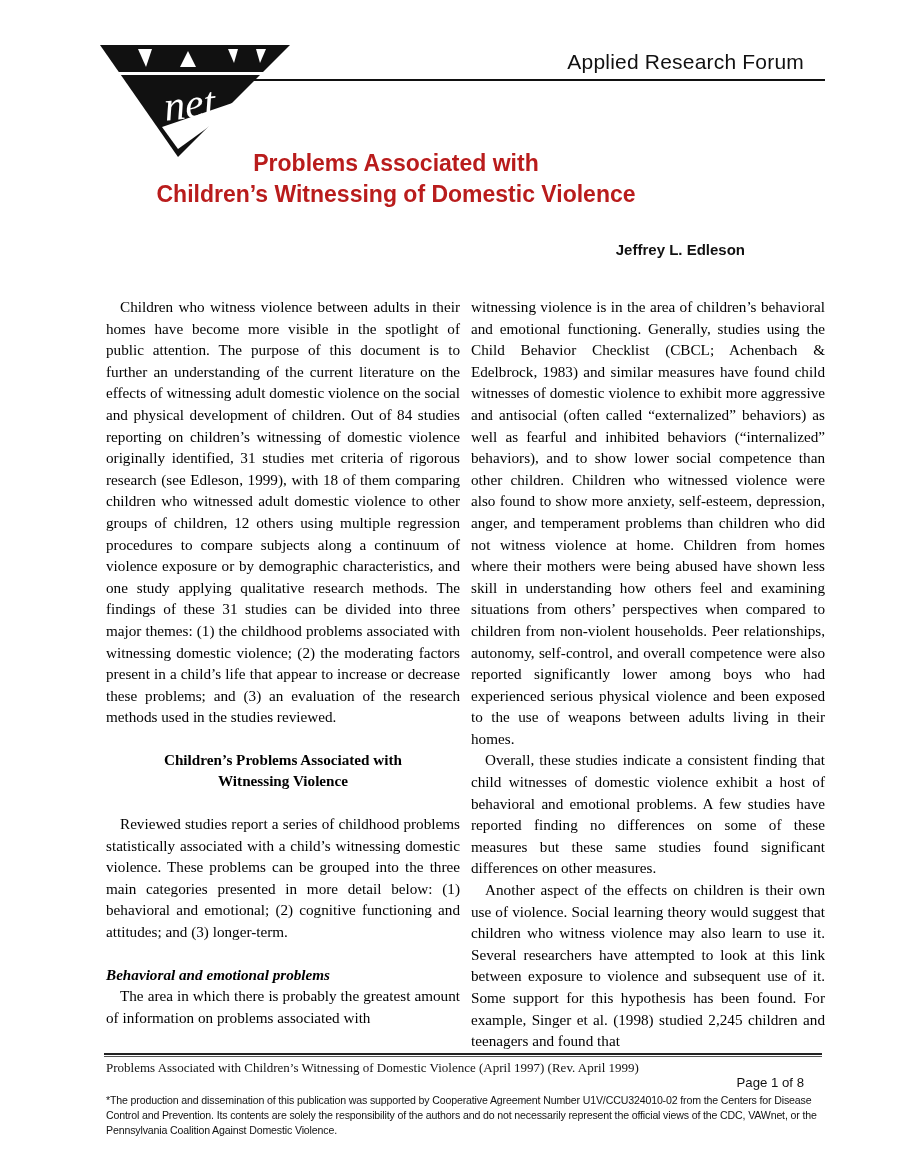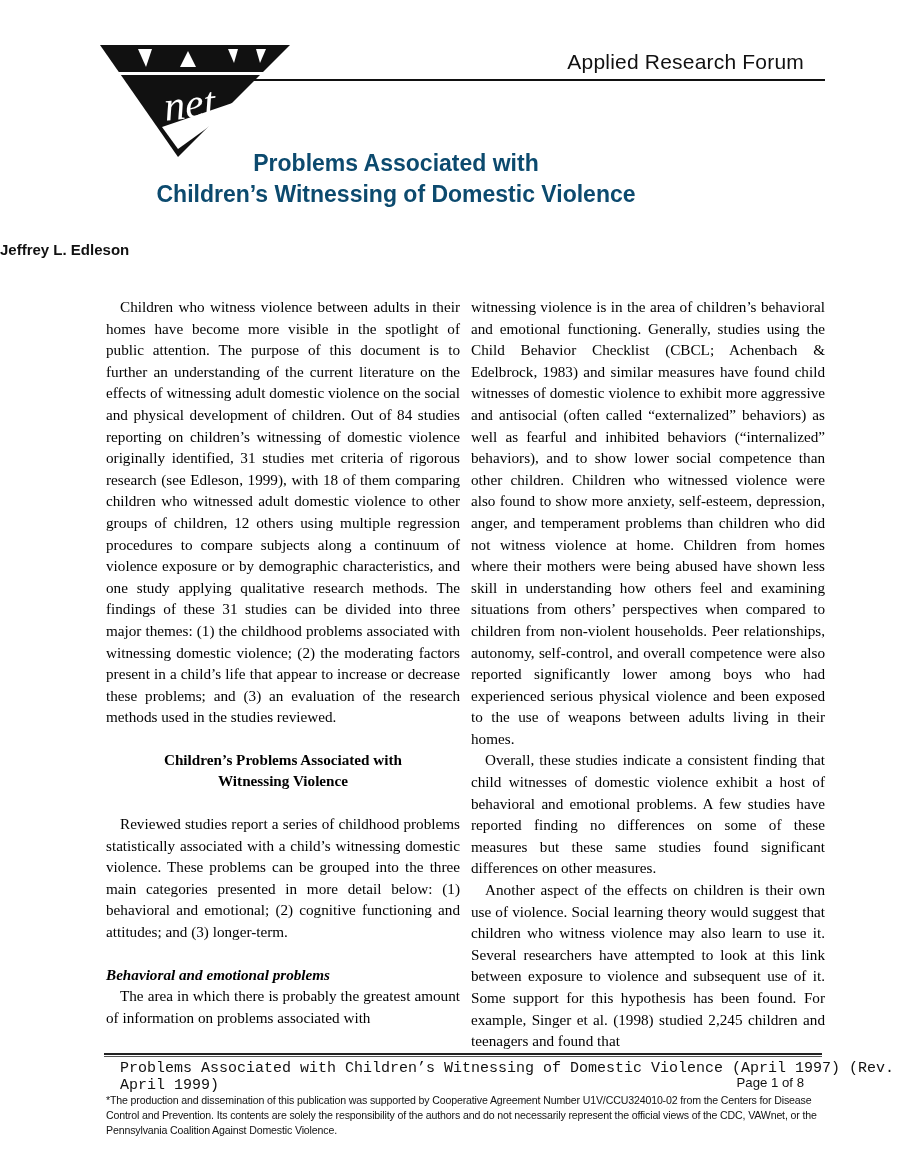--- a/index.html
+++ b/index.html
@@ -6,36 +6,36 @@
   body { width: 900px; height: 1162px; position: relative; overflow: hidden; color: #1a1a1a; }
   .page { position: absolute; left: 0; top: 0; width: 900px; height: 1162px; }
 
   
   .logo { position: absolute; left: 100px; top: 45px; width: 190px; height: 115px; }
   .header-rule { position: absolute; left: 235px; top: 79px; width: 590px; height: 2px; background: #111; }
   .forum-title { position: absolute; right: 96px; top: 50px; font-family: "Liberation Sans", sans-serif; font-size: 21px; color: #111; letter-spacing: 0.2px; }
   .forum-sub { position: absolute; left: 392px; top: 83px; font-family: "Liberation Sans", sans-serif; font-size: 13px; color: #111; }
 
   
-  .title { position: absolute; left: 0; width: 792px; top: 148px; text-align: center; font-family: "Liberation Sans", sans-serif; font-weight: bold; font-size: 23px; line-height: 31px; color: #0c4a6e; }
-  .author { position: absolute; left: 0; width: 745px; top: 241px; text-align: left; font-family: "Liberation Sans", sans-serif; font-weight: bold; font-size: 15px; color: #111; }
+  .title { position: absolute; left: 0; width: 792px; top: 148px; text-align: center; font-family: "Liberation Sans", sans-serif; font-weight: bold; font-size: 23px; line-height: 31px; color: #b91c1c; }
+  .author { position: absolute; left: 0; width: 745px; top: 241px; text-align: right; font-family: "Liberation Sans", sans-serif; font-weight: bold; font-size: 15px; color: #111; }
 
   
   .col { position: absolute; top: 296px; width: 354px; font-family: "Liberation Serif", serif; font-size: 15.2px; line-height: 21.6px; color: #000000; text-align: justify; }
   .col-left { left: 106px; }
   .col-right { left: 471px; }
   .col p { margin: 0; text-indent: 14px; }
   .col p.cont { text-indent: 0; }
   .sec-head { text-align: center; font-weight: bold; margin: 21px 0 21px 0; line-height: 21.6px; }
   .sub-head { font-weight: bold; font-style: italic; margin-top: 21px; }
 
   
   .footer-rule1 { position: absolute; left: 104px; top: 1053px; width: 718px; height: 2px; background: #222; }
   .footer-rule2 { position: absolute; left: 104px; top: 1056px; width: 718px; height: 1px; background: #555; }
-  .footer-title { position: absolute; left: 120px; top: 1060px; font-family: Liberation Mono, monospace; font-size: 15px; color: #111; }
+  .footer-title { position: absolute; left: 106px; top: 1060px; font-family: Liberation Serif, serif; font-size: 13px; color: #111; }
   .footer-page { position: absolute; right: 96px; top: 1075px; font-family: "Liberation Sans", sans-serif; font-size: 13.2px; color: #111; }
   .footnote { position: absolute; left: 106px; top: 1093px; width: 720px; font-family: "Liberation Sans", sans-serif; font-size: 10.6px; line-height: 15.2px; color: #111; letter-spacing: -0.15px; }
 </style>
 </head>
 <body>
 
 <div class="page">
 
   <div class="logo">
     <svg width="190" height="115" viewBox="0 0 190 115">

